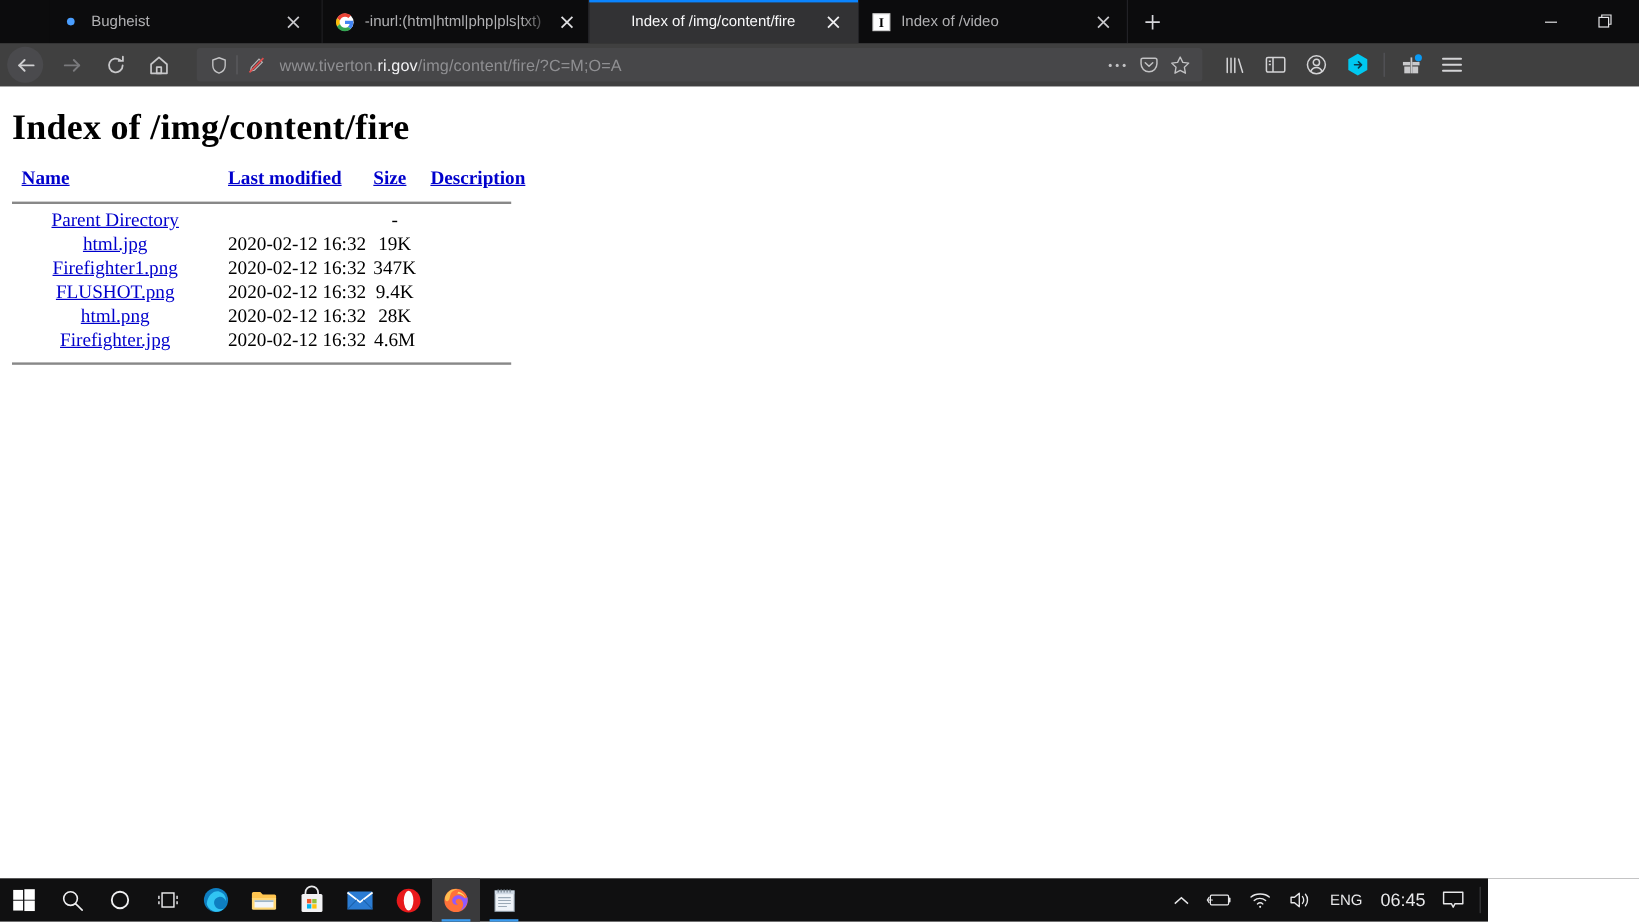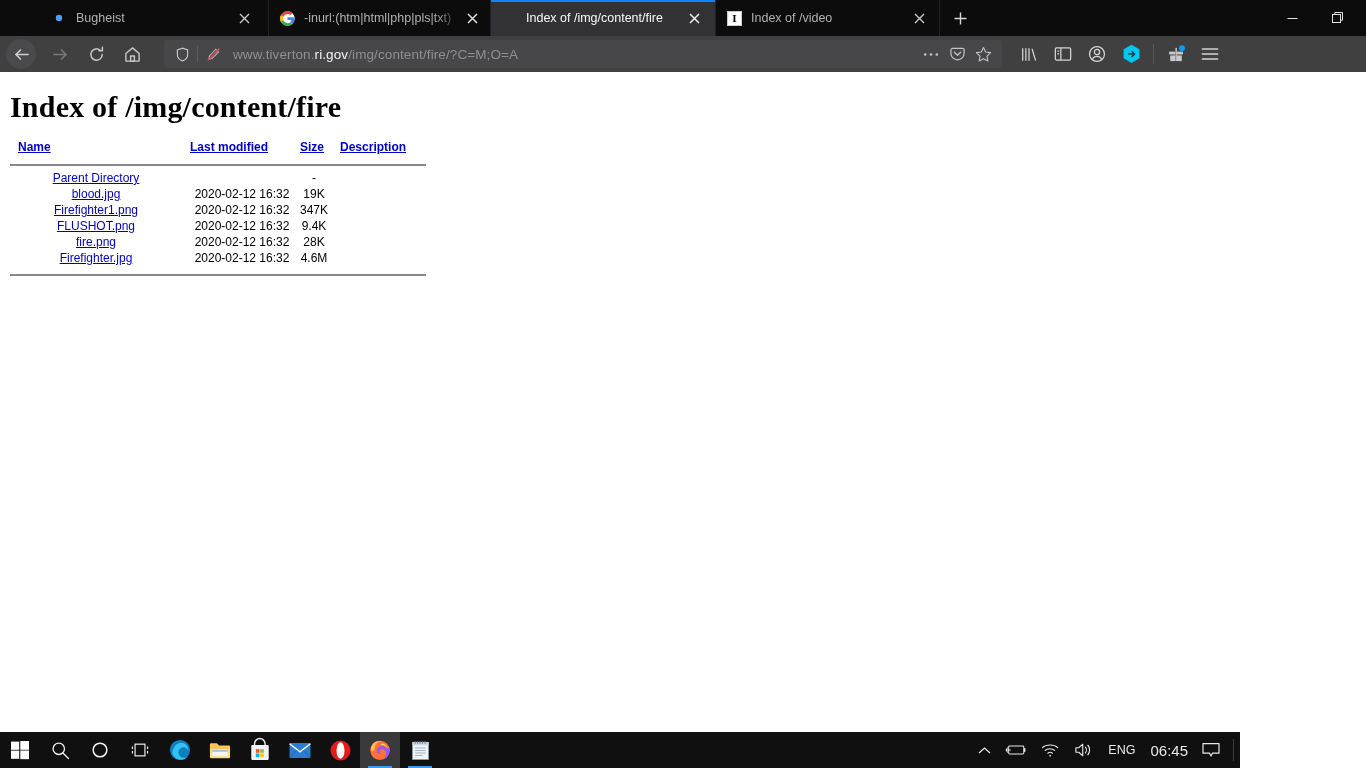--- a/index.html
+++ b/index.html
@@ -94,21 +94,21 @@
     position:absolute; left:0; top:72px; width:1366px; height:660px;
     background:#ffffff; overflow:hidden;
     font-family:"Liberation Serif", serif;
   }
   #page h1 {
     font-size:30px; font-weight:bold; color:#000; margin:18px 0 0 10px;
     font-family:"Liberation Serif", serif; letter-spacing:0.2px;
   }
   #idxtable {
     margin-top:16px; margin-left:10px; border-collapse:collapse;
-    font-size:12px; color:#000; font-family:Liberation Sans, sans-serif;
+    font-size:16px; color:#000; font-family:Liberation Serif, serif;
   }
   #idxtable th { text-align:left; padding:0 0 6px 0; font-weight:bold; }
   #idxtable th a { color:#0000cc; text-decoration:underline; font-weight:bold; }
   #idxtable td { padding:1px 0; white-space:nowrap;text-align:center; }
   #idxtable a { color:#0000cc; text-decoration:underline; }
   .col-name { width:180px; padding-right:8px !important; }
   .col-mod  { width:110px; text-align:left; padding-right:6px !important; }
   .col-size { width:38px; text-align:right; padding-right:12px !important; }
   .col-desc { width:92px; }
   th.col-name { padding-left:8px !important; }
@@ -374,39 +374,39 @@
         </tr>
       </thead>
       <tbody>
         <tr>
           <td class="col-name"><a href="#">Parent Directory</a></td>
           <td class="col-mod"></td>
           <td class="col-size">-</td>
           <td class="col-desc"></td>
         </tr>
         <tr>
-          <td class="col-name"><a href="#">blood.jpg</a></td>
+          <td class="col-name"><a href="#">html.jpg</a></td>
           <td class="col-mod">2020-02-12 16:32</td>
           <td class="col-size">19K</td>
           <td class="col-desc"></td>
         </tr>
         <tr>
           <td class="col-name"><a href="#">Firefighter1.png</a></td>
           <td class="col-mod">2020-02-12 16:32</td>
           <td class="col-size">347K</td>
           <td class="col-desc"></td>
         </tr>
         <tr>
           <td class="col-name"><a href="#">FLUSHOT.png</a></td>
           <td class="col-mod">2020-02-12 16:32</td>
           <td class="col-size">9.4K</td>
           <td class="col-desc"></td>
         </tr>
         <tr>
-          <td class="col-name"><a href="#">fire.png</a></td>
+          <td class="col-name"><a href="#">html.png</a></td>
           <td class="col-mod">2020-02-12 16:32</td>
           <td class="col-size">28K</td>
           <td class="col-desc"></td>
         </tr>
         <tr>
           <td class="col-name"><a href="#">Firefighter.jpg</a></td>
           <td class="col-mod">2020-02-12 16:32</td>
           <td class="col-size">4.6M</td>
           <td class="col-desc"></td>
         </tr>

